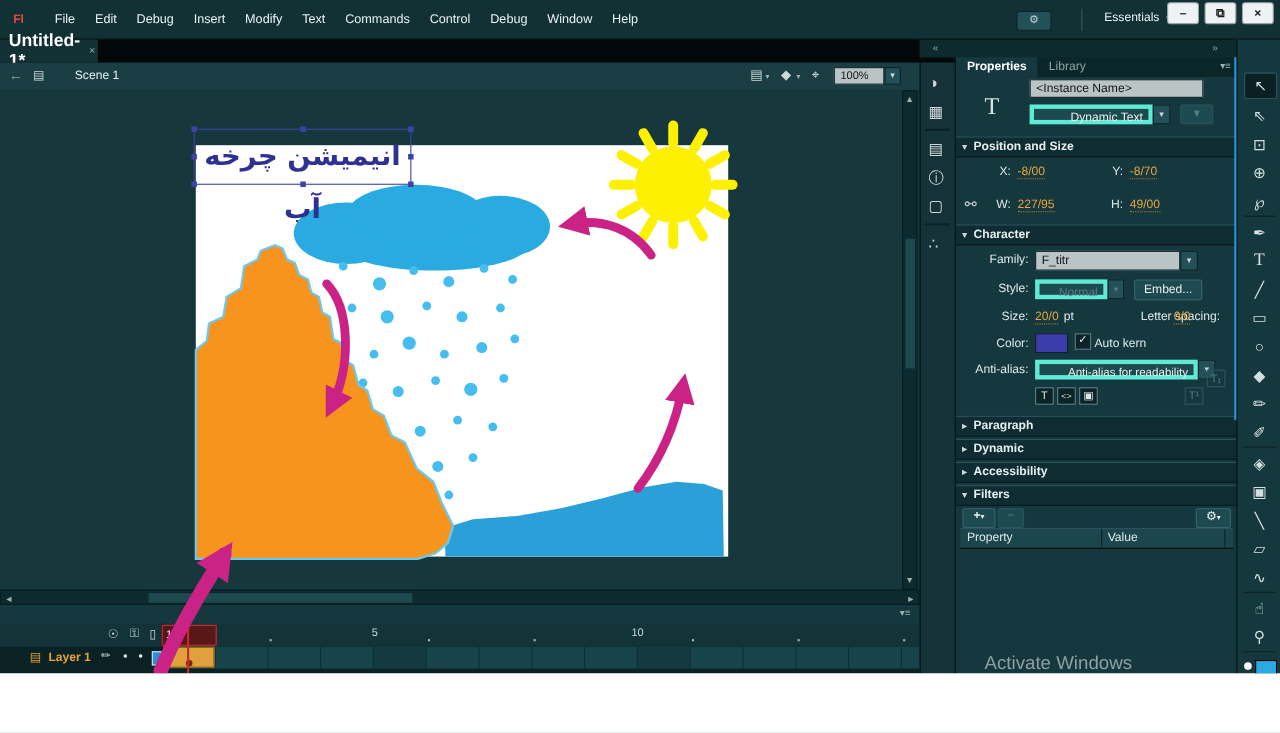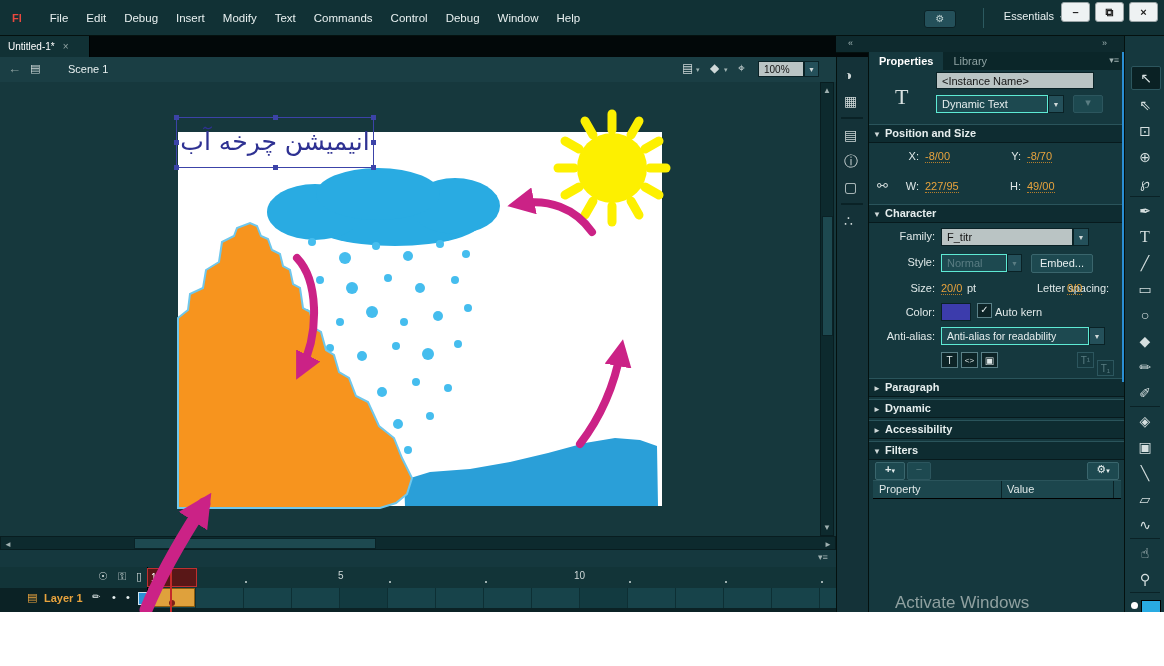--- a/index.html
+++ b/index.html
@@ -19,39 +19,39 @@
   #workspace-btn{right:208px;top:10px;width:30px;height:16px;background:#24505a;border:1px solid #0b2226;
         border-radius:3px;color:#bcd0d0;font-size:10px;text-align:center;line-height:15px;}
   #wsdiv{right:180px;top:8px;width:1px;height:20px;background:#2c5a60;}
   #essentials{right:100px;top:10px;color:#e9f1f1;font-size:11px;}
   #essentials .car{font-size:8px;color:#9fb3b3;margin-left:6px;}
 
   
   #tabbar{left:0;top:36px;width:1164px;height:21px;background:#020809;}
   #doctab{left:0;top:0;height:21px;width:90px;background:#113135;border-right:1px solid #000;
           display:flex;align-items:center;gap:8px;padding:0 8px;box-sizing:border-box;}
-  #doctab .t{color:#fff;font-weight:normal;font-size:10px;}
+  #doctab .t{color:#fff;font-weight:bold;font-size:16px;}
   #doctab .x{color:#93a5a5;font-size:10px;}
 
   
   #editbar{left:0;top:57px;width:836px;height:25px;background:#1a3e44;border-bottom:1px solid #0a1e21;}
   #backarrow{left:8px;top:4px;color:#8fa3a3;font-size:13px;}
   #sceneicon{left:30px;top:5px;color:#cfd8d8;font-size:11px;}
   #scenename{left:68px;top:6px;color:#e8f0f0;font-size:11px;}
   .ebicon{top:4px;color:#cfd8d8;font-size:12px;}
   .ebcar{top:9px;color:#9fb3b3;font-size:7px;}
   #zoombox{left:758px;top:4px;width:46px;height:16px;background:#bac4c4;color:#151515;
            font-size:10px;line-height:16px;padding-left:5px;box-sizing:border-box;border:1px solid #0a2226;}
   #zoomdd{left:804px;top:4px;width:15px;height:16px;background:#24505a;border:1px solid #0a2226;
           color:#cfd8d8;font-size:7px;text-align:center;line-height:15px;box-sizing:border-box;}
 
   
   #viewport{left:0;top:82px;width:836px;height:454px;background:#16383d;overflow:hidden;}
   #selbox{left:176px;top:35px;width:196px;height:49px;border:1px solid #3c43a8;}
-  #seltitle{width:100%;height:100%;text-align:center;line-height:48px;font-size:25px;font-weight:normal;
+  #seltitle{width:100%;height:100%;text-align:center;line-height:48px;font-size:25px;font-weight:bold;
             color:#2e3192;direction:rtl;font-family:"DejaVu Sans","Liberation Sans",sans-serif;}
   .hnd{position:absolute;width:5px;height:5px;background:#3c43a8;}
 
   
   .sbtrack{background:#0d2a2e;border:1px solid #081d20;box-sizing:border-box;}
   .sbthumb{background:#1d4950;border:1px solid #0a2226;box-sizing:border-box;}
   .sbarr{color:#9fb0b0;font-size:8px;text-align:center;}
 
   
   #tltabs{left:0;top:550px;width:836px;height:17px;background:#020809;display:flex;}
@@ -89,22 +89,22 @@
   .ptab.on{background:#15383e;color:#fff;font-weight:bold;}
   .ptab.off{color:#8fa3a3;}
   #pmenu{position:absolute;right:6px;top:3px;color:#9fb0b0;font-size:9px;}
   .shead{position:absolute;left:0;width:256px;height:17px;background:#0e2c31;border-top:1px solid #2a545b;
          border-bottom:1px solid #071a1d;color:#e6eeee;font-weight:bold;font-size:11px;line-height:16px;}
   .shead .ar{display:inline-block;width:16px;text-align:center;font-size:8px;color:#cfd8d8;}
   .plabel{position:absolute;color:#dfe8e8;font-size:11px;text-align:right;}
   .pval{position:absolute;color:#e8a33d;font-size:11px;border-bottom:1px dotted #b77f2c;}
   .lightfield{position:absolute;background:#bac4c4;color:#161616;font-size:11px;border:1px solid #0a2226;
               box-sizing:border-box;padding:0 5px;line-height:16px;}
-  .darkdd{position:absolute;background:#1d4950;color:#e6eeee;font-size:11px;border:1px solid #5eead4;
-          box-sizing:border-box;padding:0 5px;line-height:16px;}
+  .darkdd{position:absolute;background:#1d4950;color:#e6eeee;font-size:11px;border:4px solid #5eead4;
+          box-sizing:border-box;padding:0 5px;line-height:16px;text-align:right;}
   .ddbtn{position:absolute;background:#24505a;border:1px solid #0a2226;color:#cfd8d8;font-size:7px;
          text-align:center;box-sizing:border-box;}
   .pbtn{position:absolute;background:#1d4950;border:1px solid #3a666d;border-radius:2px;color:#e6eeee;
         font-size:11px;text-align:center;}
   .cicon{position:absolute;width:17px;height:16px;background:#0d2427;border:1px solid #5a8188;color:#dfe8e8;
          font-size:10px;text-align:center;line-height:15px;box-sizing:border-box;}
   .cicon.dim{color:#5a7d83;border-color:#2c565e;background:transparent;}
   #ftable{position:absolute;left:4px;top:428px;width:248px;height:17px;background:#1c464d;
           border-bottom:1px solid #000;border-top:1px solid #2a545b;}
   #activewin{position:absolute;left:26px;top:541px;color:#8fa0a0;font-size:17px;}
@@ -385,21 +385,21 @@
   <div style="position:absolute;left:72px;top:251px;width:28px;height:16px;background:#3c3cac;border:1px solid #0a2226;"></div>
   <div style="position:absolute;left:108px;top:251px;width:13px;height:13px;background:#0d2427;border:1px solid #5a8188;color:#e9f1f1;font-size:10px;line-height:12px;text-align:center;">✓</div>
   <span class="plabel" style="left:126px;top:254px;width:70px;text-align:left;">Auto kern</span>
   <span class="plabel" style="left:4px;top:278px;width:62px;">Anti-alias:</span>
   <div class="darkdd" style="left:72px;top:275px;width:148px;height:18px;font-size:10.5px;">Anti-alias for readability</div>
   <div class="ddbtn" style="left:220px;top:275px;width:16px;height:18px;line-height:17px;">▼</div>
   <div class="cicon" style="left:72px;top:300px;">T</div>
   <div class="cicon" style="left:92px;top:300px;font-size:8px;">&lt;&gt;</div>
   <div class="cicon" style="left:112px;top:300px;">▣</div>
   <div class="cicon dim" style="left:208px;top:300px;">T¹</div>
-  <div class="cicon dim" style="left:228px;top:308px;">T₁</div>
+  <div class="cicon dim" style="left:228px;top:284px;">T₁</div>
 
   <div class="shead" style="top:326px;"><span class="ar">►</span><span>Paragraph</span></div>
   <div class="shead" style="top:347px;"><span class="ar">►</span><span>Dynamic</span></div>
   <div class="shead" style="top:368px;"><span class="ar">►</span><span>Accessibility</span></div>
   <div class="shead" style="top:389px;"><span class="ar">▼</span><span>Filters</span></div>
 
   <div class="pbtn" style="left:6px;top:410px;width:28px;height:16px;font-weight:bold;"><span>+</span><span style="font-size:7px;">▾</span></div>
   <div class="pbtn" style="left:38px;top:410px;width:22px;height:16px;color:#5a7d83;border-color:#2c565e;">−</div>
   <div class="pbtn" style="left:218px;top:410px;width:30px;height:16px;"><span>⚙</span><span style="font-size:7px;">▾</span></div>
 

